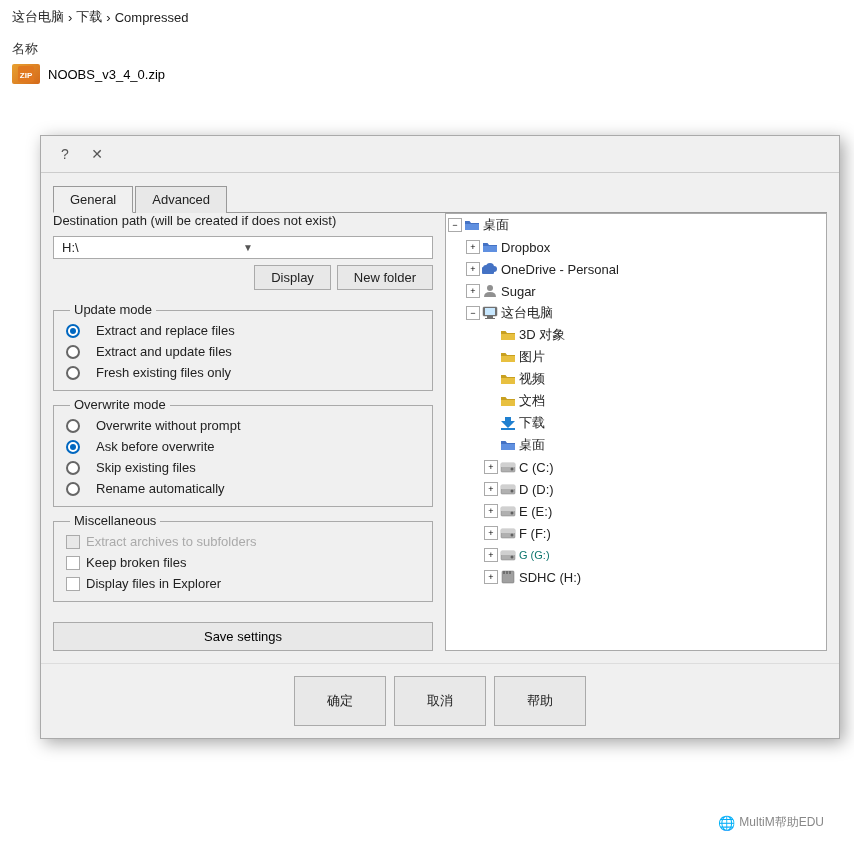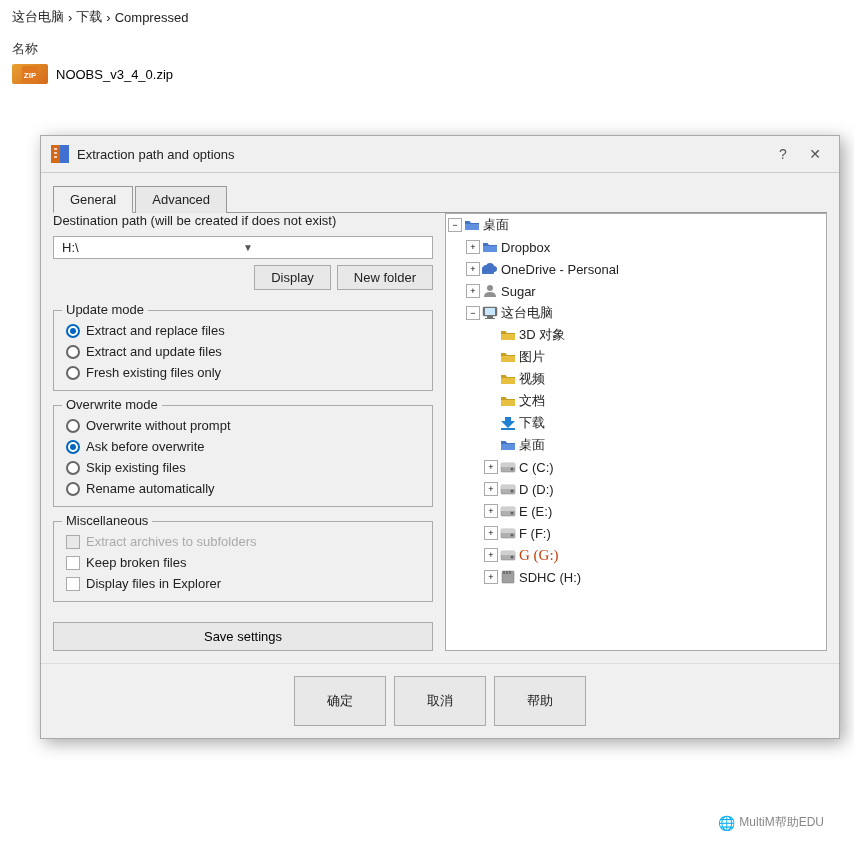--- a/index.html
+++ b/index.html
@@ -14,21 +14,21 @@
     }
 
     
     .explorer-bg {
       position: absolute;
       top: 0; left: 0; right: 0; bottom: 0;
       background: #fff;
     }
 
     .file-icon-zip {
-      width: 36px;
+      width: 28px;
       height: 20px;
       background: linear-gradient(135deg, #e8a030, #d4691a);
       border-radius: 2px;
       font-size: 8px;
       color: white;
       display: flex;
       align-items: center;
       justify-content: center;
       font-weight: bold;
       flex-shrink: 0;
@@ -178,38 +178,38 @@
     .group-box {
       border: 1px solid #aaa;
       padding: 8px 12px 10px;
       position: relative;
       margin-top: 4px;
     }
 
     .group-legend {
       position: absolute;
       top: -9px;
-      left: 8px;
+      left: 16px;
       background: #f0f0f0;
       padding: 0 4px;
       font-size: 13px;
       color: #222;
     }
 
     .radio-group {
       display: flex;
       flex-direction: column;
       gap: 6px;
       margin-top: 4px;
     }
 
     .radio-item {
       display: flex;
       align-items: flex-end;
-      gap: 6px;
+      gap: 16px;
       font-size: 13px;
       color: #222;
       cursor: pointer;
     }
 
     .radio-circle {
       width: 14px;
       height: 14px;
       border-radius: 50%;
       border: 2px solid #666;
@@ -393,32 +393,20 @@
         <text x="9" y="13" text-anchor="middle" font-size="8" fill="white" font-weight="bold">ZIP</text>
       </svg>
     </div>
     <span>NOOBS_v3_4_0.zip</span>
   </div>
 </div>
 
 <div class="dialog-overlay">
 
   <div class="dialog-titlebar">
-    <div class="dialog-titlebar-left">
-      <div class="winrar-icon">
-        <svg width="18" height="18" viewBox="0 0 18 18">
-          <rect x="0" y="0" width="9" height="18" fill="#d4691a"></rect>
-          <rect x="9" y="0" width="9" height="18" fill="#4070d0"></rect>
-          <rect x="3" y="3" width="3" height="2" fill="white" opacity="0.7"></rect>
-          <rect x="3" y="7" width="3" height="2" fill="white" opacity="0.7"></rect>
-          <rect x="3" y="11" width="3" height="2" fill="white" opacity="0.7"></rect>
-        </svg>
-      </div>
-      <span>Extraction path and options</span>
-    </div>
     <div class="dialog-titlebar-right">
       <button class="titlebar-btn">?</button>
       <button class="titlebar-btn close">✕</button>
     </div>
   </div>
 
   <div class="dialog-body">
 
     <div class="tab-bar">
       <div class="tab active">General</div>
@@ -692,21 +680,21 @@
               <div class="tree-row">
       <div style="width:36px;flex-shrink:0;"></div>
       <div style="width:14px;height:14px;border:1px solid #aaa;display:inline-flex;align-items:center;justify-content:center;font-size:9px;cursor:pointer;flex-shrink:0;margin:0 2px;">+</div>
       <span style="display:inline-flex;align-items:center;flex-shrink:0;">
                   <svg width="16" height="14" viewBox="0 0 16 14" style="margin-right:3px;vertical-align:middle;flex-shrink:0">
         <rect x="1" y="3" width="14" height="9" rx="1" fill="#b0b0b0" stroke="#808080" stroke-width="0.5"></rect>
         <rect x="1" y="3" width="14" height="4" fill="#d0d0d0"></rect>
         <circle cx="12" cy="9" r="1.5" fill="#606060"></circle>
       </svg>
                 </span>
-      <span style="font-size:15px;color:#c2410c;white-space:nowrap;font-family:Liberation Serif, serif;">G (G:)</span>
+      <span style="font-size:11px;color:#0f766e;white-space:nowrap;">G (G:)</span>
     </div>
               <div class="tree-row">
       <div style="width:36px;flex-shrink:0;"></div>
       <div style="width:14px;height:14px;border:1px solid #aaa;display:inline-flex;align-items:center;justify-content:center;font-size:9px;cursor:pointer;flex-shrink:0;margin:0 2px;">+</div>
       <span style="display:inline-flex;align-items:center;flex-shrink:0;">
                   <svg width="16" height="14" viewBox="0 0 16 14" style="margin-right:3px;vertical-align:middle;flex-shrink:0">
         <rect x="2" y="1" width="12" height="12" rx="1" fill="#a0a0a0" stroke="#707070" stroke-width="0.5"></rect>
         <rect x="3" y="1" width="2" height="3" fill="#707070"></rect>
         <rect x="6" y="1" width="2" height="3" fill="#707070"></rect>
         <rect x="9" y="1" width="2" height="3" fill="#707070"></rect>

